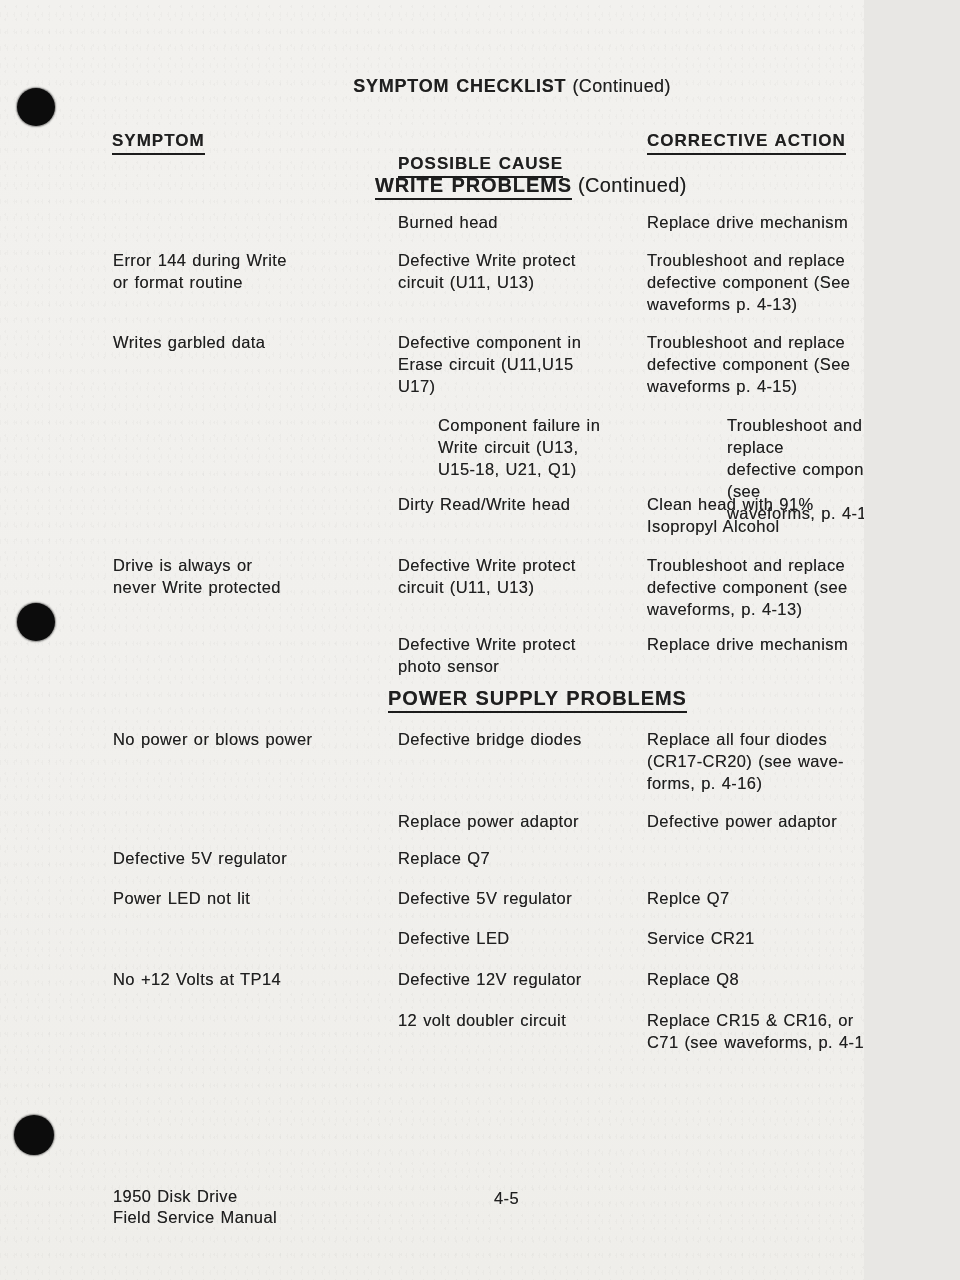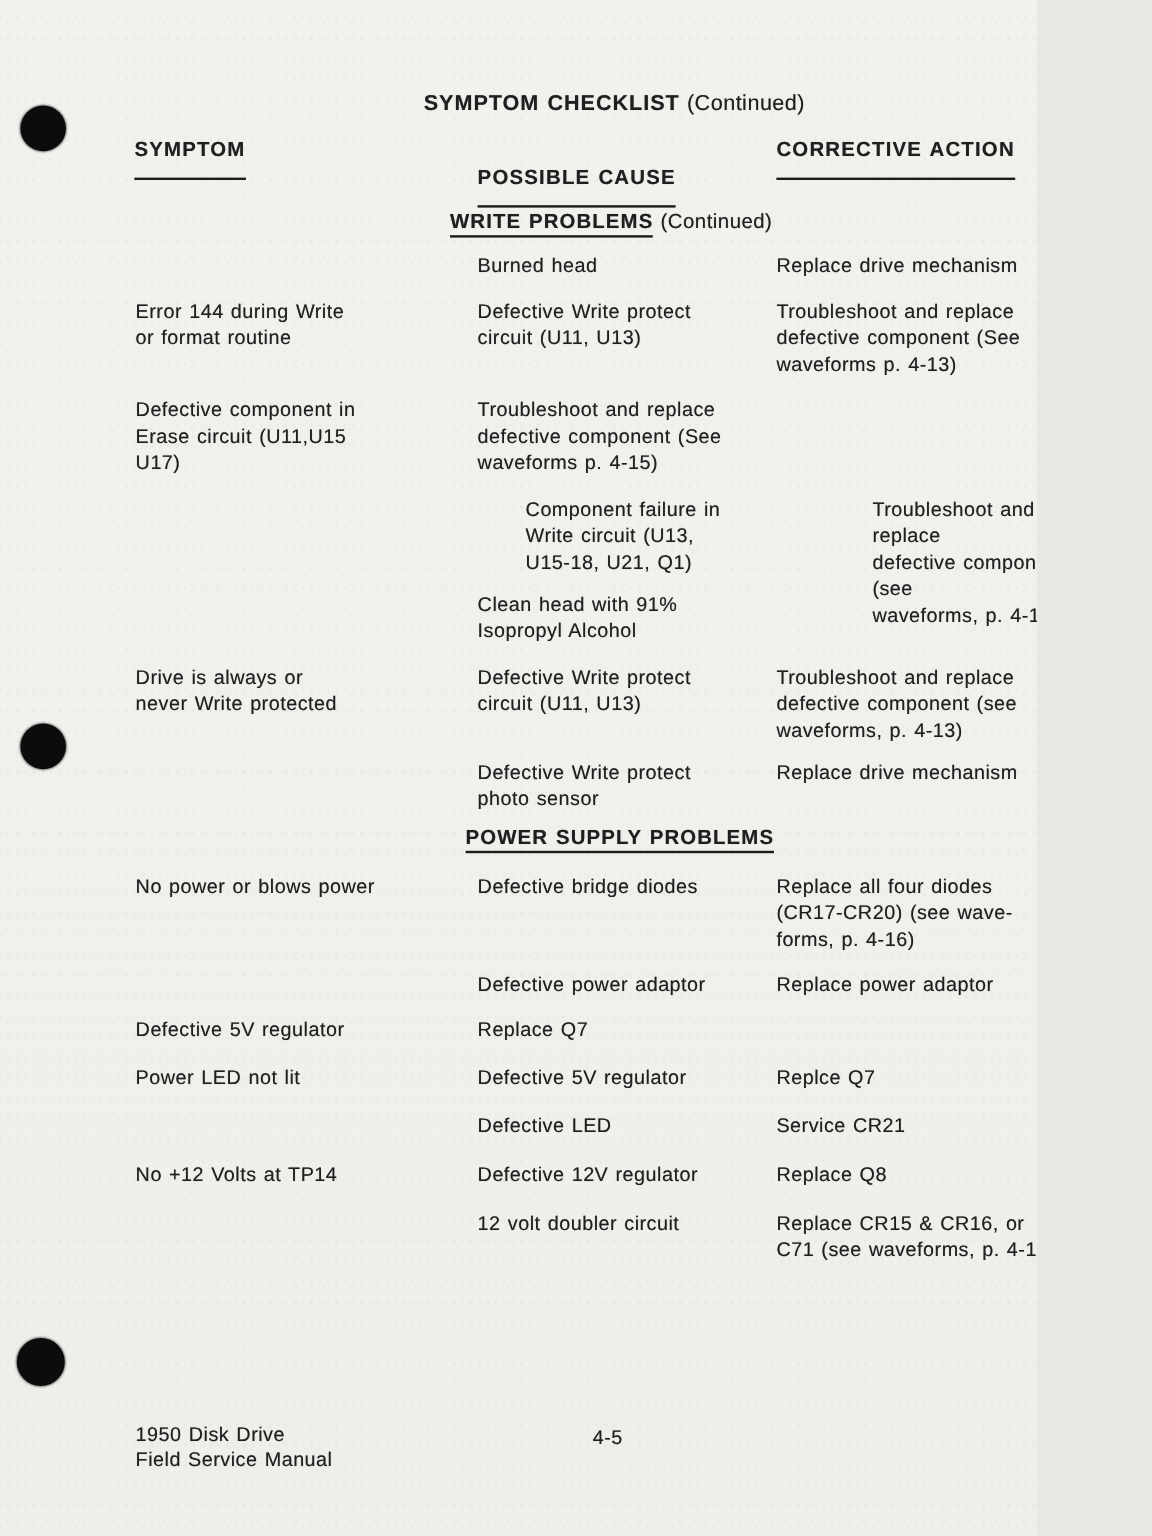--- a/index.html
+++ b/index.html
@@ -45,36 +45,36 @@
     text-align: center;
     font-size: 18px;
     line-height: 22px;
   }
   .doc-title .main { font-weight: 700; letter-spacing: 0.8px; }
   .doc-title .suffix { margin-left: 6px; font-weight: 400; }
 
   
   .col-head {
     position: absolute;
-    top: 115px;
+    top: 131px;
     font-size: 17px;
     font-weight: 700;
     letter-spacing: 1px;
     border-bottom: 2px solid #1c1c1c;
-    padding-bottom: 13px;
+    padding-bottom: 2px;
     line-height: 20px;
   }
   .col-head.symptom { left: 112px; }
   .col-head.cause   { left: 398px; margin-top: 23px; }
   .col-head.action  { left: 647px; }
 
   
   .section-head {
     position: absolute;
-    font-size: 17px;
+    font-size: 20px;
     line-height: 22px;
   }
   .section-head .u {
     font-weight: 700;
     letter-spacing: 0.9px;
     border-bottom: 2px solid #1c1c1c;
     padding-bottom: 2px;
   }
   .section-head .suffix { margin-left: 6px; font-weight: 400; }
   .section-head.s-0 { left: 375px; top: 174px; }
@@ -141,38 +141,40 @@
       <div class="row" style="top: 249px;">
         <div class="cell">Error 144 during Write
 or format routine</div>
         <div class="cell">Defective Write protect
 circuit (U11, U13)</div>
         <div class="cell">Troubleshoot and replace
 defective component (See
 waveforms p. 4-13)</div>
       </div>
       <div class="row" style="top: 331px;">
+        <div class="cell">Writes garbled data</div>
         <div class="cell">Defective component in
 Erase circuit (U11,U15
 U17)</div>
         <div class="cell">Troubleshoot and replace
 defective component (See
 waveforms p. 4-15)</div>
       </div>
       <div class="row" style="top: 414px; gap: 40px;">
         <div class="cell"></div>
         <div class="cell">Component failure in
 Write circuit (U13,
 U15-18, U21, Q1)</div>
         <div class="cell">Troubleshoot and replace
 defective component (see
 waveforms, p. 4-14)</div>
       </div>
       <div class="row" style="top: 493px;">
         <div class="cell"></div>
+        <div class="cell">Dirty Read/Write head</div>
         <div class="cell">Clean head with 91%
 Isopropyl Alcohol</div>
       </div>
       <div class="row" style="top: 554px;">
         <div class="cell">Drive is always or
 never Write protected</div>
         <div class="cell">Defective Write protect
 circuit (U11, U13)</div>
         <div class="cell">Troubleshoot and replace
 defective component (see
@@ -186,22 +188,22 @@
       </div>
       <div class="row" style="top: 728px;">
         <div class="cell">No power or blows power</div>
         <div class="cell">Defective bridge diodes</div>
         <div class="cell">Replace all four diodes
 (CR17-CR20) (see wave-
 forms, p. 4-16)</div>
       </div>
       <div class="row" style="top: 810px;">
         <div class="cell"></div>
+        <div class="cell">Replace power adaptor</div>
         <div class="cell">Defective power adaptor</div>
-        <div class="cell">Replace power adaptor</div>
       </div>
       <div class="row" style="top: 847px;">
         <div class="cell">Defective 5V regulator</div>
         <div class="cell">Replace Q7</div>
       </div>
       <div class="row" style="top: 887px;">
         <div class="cell">Power LED not lit</div>
         <div class="cell">Defective 5V regulator</div>
         <div class="cell">Replce Q7</div>
       </div>

